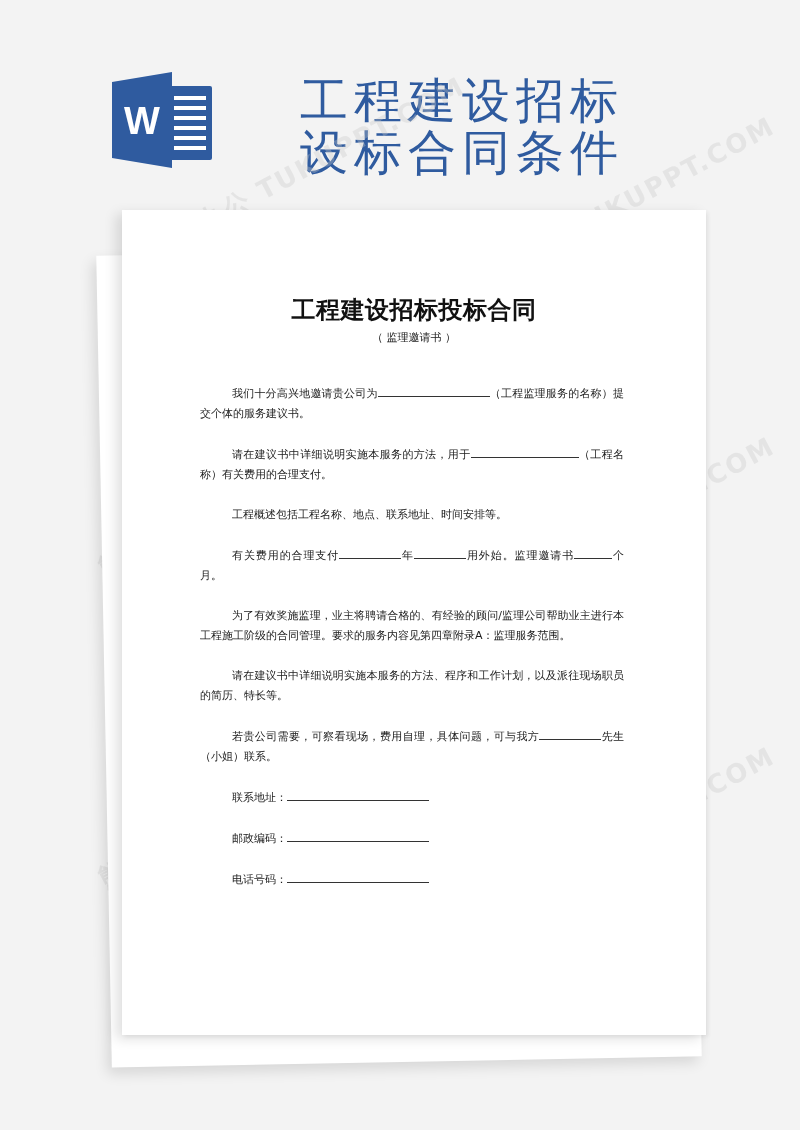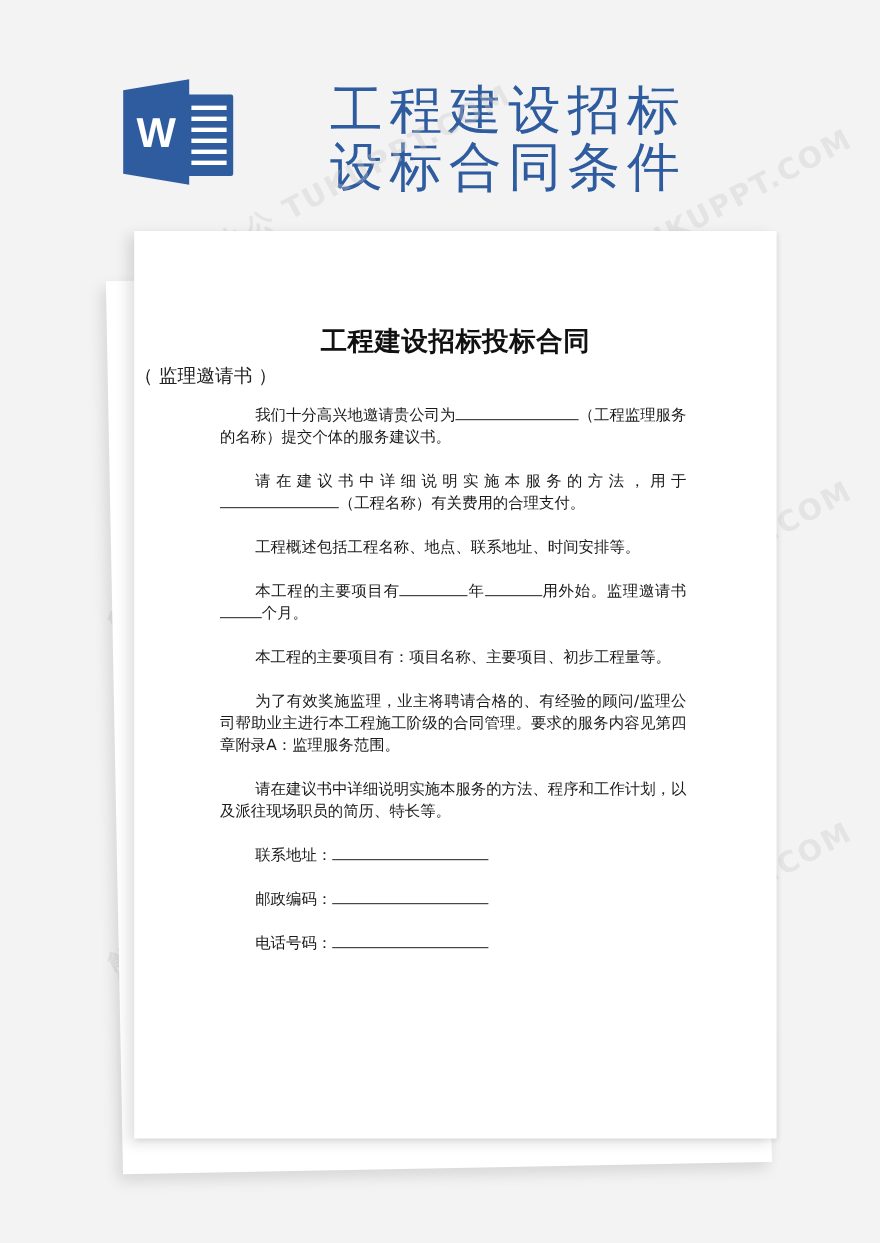--- a/index.html
+++ b/index.html
@@ -26,26 +26,26 @@
   .paper-front {
     position: absolute; left: 122px; top: 210px; width: 584px; height: 825px;
     background: #ffffff;
     box-shadow: -6px 4px 12px rgba(0,0,0,0.12), 2px 2px 4px rgba(0,0,0,0.06);
   }
   .doc-title {
     position: absolute; left: 0; right: 0; top: 84px; text-align: center;
     font-size: 24px; font-weight: bold; color: #111; letter-spacing: 0.5px;
   }
   .doc-subtitle {
-    position: absolute; left: 0; right: 0; top: 120px; 
-    font-size: 17px; color: #222;
+    position: absolute; left: 0; right: 0; top: 120px; text-align: center;
+    font-size: 11px; color: #222;
   }
   .body {
-    position: absolute; left: 78px; top: 158px; width: 424px;
-    font-size: 14px; color: #1a1a1a; line-height: 20px;
+    position: absolute; left: 78px; top: 173px; width: 424px;
+    font-size: 11px; color: #1a1a1a; line-height: 20px;
   }
   .para { text-indent: 32px; margin: 0 0 20px 0; text-align: justify; }
   .blank { display: inline-block; border-bottom: 1px solid #333; height: 13px; vertical-align: baseline; text-indent: 0; }
   .field-row { margin: 11px 0 20px 32px; white-space: nowrap; }
   .field-row .blank { width: 142px; }
 
   .watermark {
     position: absolute; font-size: 26px; font-weight: bold; color: rgba(200,200,200,0.35);
     transform: rotate(-28deg); white-space: nowrap; letter-spacing: 2px;
     pointer-events: none;
@@ -88,25 +88,27 @@
 
   <div class="body">
     <p class="para">
       <span>我们十分高兴地邀请贵公司为</span><span class="blank" style="width:112px"></span><span>（工程监理服务的名称）提交个体的服务建议书。</span>
     </p>
     <p class="para">
       <span>请在建议书中详细说明实施本服务的方法，用于</span><span class="blank" style="width:108px"></span><span>（工程名称）有关费用的合理支付。</span>
     </p>
     <p class="para">工程概述包括工程名称、地点、联系地址、时间安排等。</p>
     <p class="para">
-      <span>本工程的主要项目有</span><span class="blank" style="width:62px"></span><span>年</span><span class="blank" style="width:52px"></span><span>用外始。监理邀请书</span><span class="blank" style="width:38px"></span><span>个月。</span>
+      <span>有关费用的合理支付</span><span class="blank" style="width:62px"></span><span>年</span><span class="blank" style="width:52px"></span><span>用外始。监理邀请书</span><span class="blank" style="width:38px"></span><span>个月。</span>
     </p>
-    <p class="para">本工程的主要项目有：项目名称、主要项目、初步工程量等。</p>
     <p class="para">为了有效奖施监理，业主将聘请合格的、有经验的顾问/监理公司帮助业主进行本工程施工阶级的合同管理。要求的服务内容见第四章附录A：监理服务范围。</p>
     <p class="para">请在建议书中详细说明实施本服务的方法、程序和工作计划，以及派往现场职员的简历、特长等。</p>
+    <p class="para">
+      <span>若贵公司需要，可察看现场，费用自理，具体问题，可与我方</span><span class="blank" style="width:62px"></span><span>先生（小姐）联系。</span>
+    </p>
 
     <div class="field-row">
       <span>联系地址：</span><span class="blank"></span>
     </div>
     <div class="field-row">
       <span>邮政编码：</span><span class="blank"></span>
     </div>
     <div class="field-row">
       <span>电话号码：</span><span class="blank"></span>
     </div>

